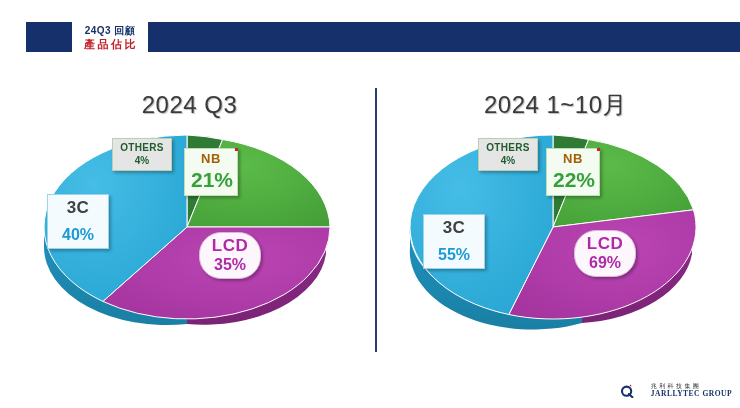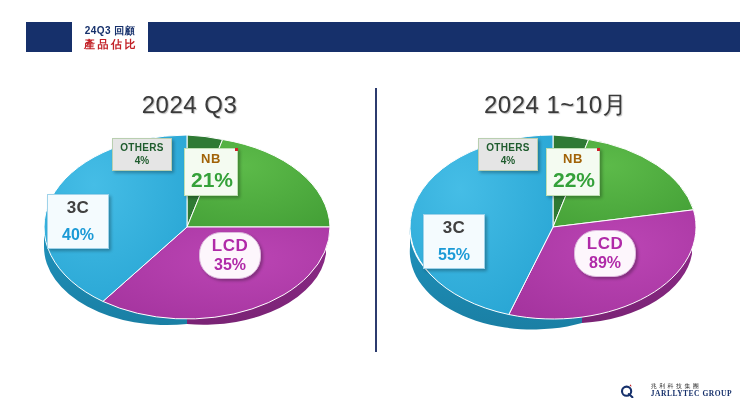--- a/index.html
+++ b/index.html
@@ -316,21 +316,21 @@
       </div>
 
       <div class="lbl lbl-nb" style="left:168px; top:26px; width:54px;">
         <span class="red-dot"></span>
         <span class="nm">NB</span>
         <span class="pc">22%</span>
       </div>
 
       <div class="lbl lbl-lcd" style="left:196px; top:108px; width:62px;">
         <span class="nm">LCD</span>
-        <span class="pc">89%</span>
+        <span class="pc">69%</span>
       </div>
 
       <div class="lbl lbl-3c" style="left:45px; top:92px; width:62px;">
         <span class="nm">3C</span>
         <span class="pc">55%</span>
       </div>
     </div>
   </div>
 
   <div class="logo">

